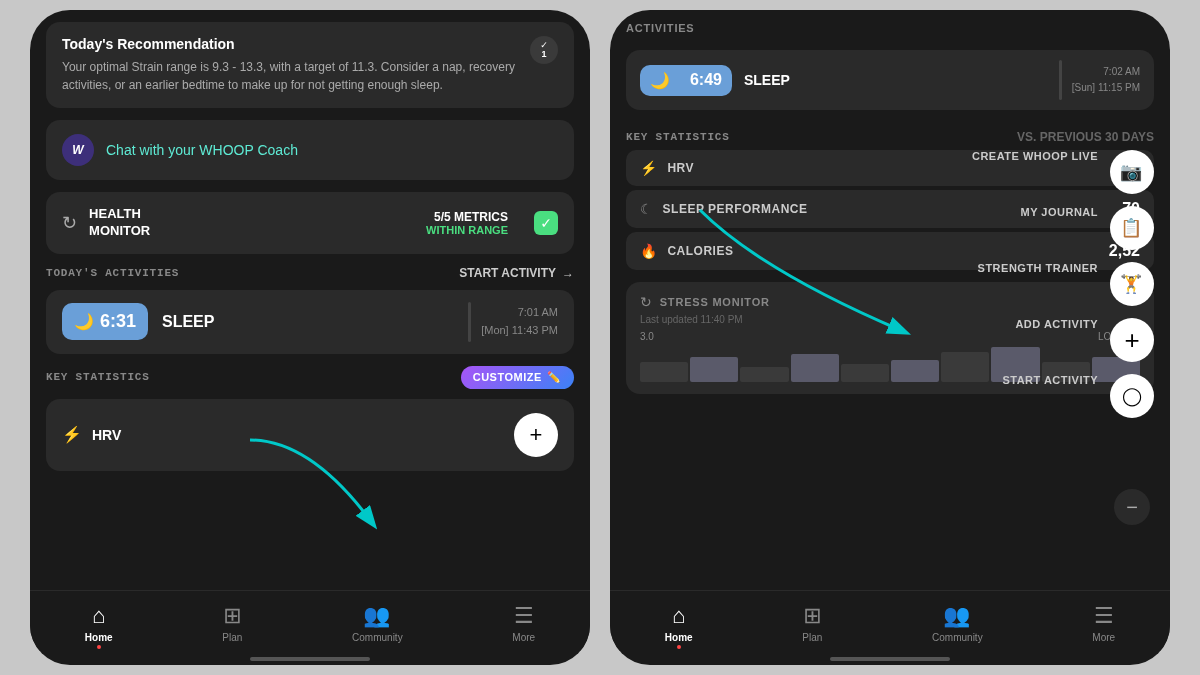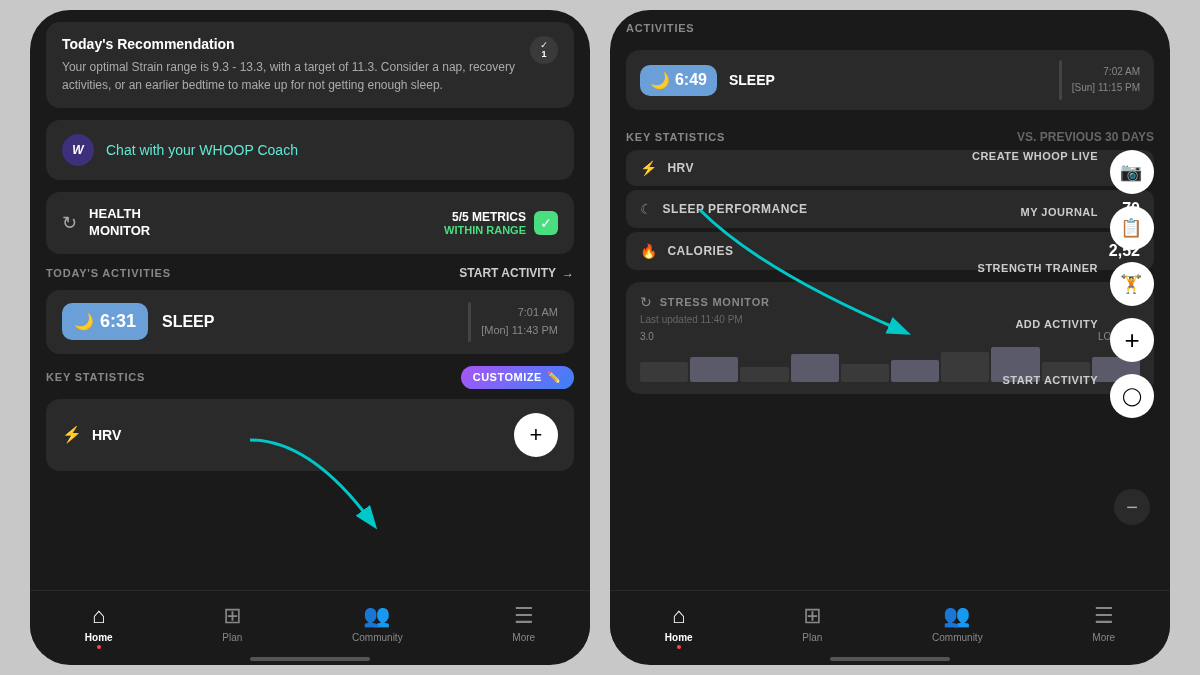--- a/index.html
+++ b/index.html
@@ -132,21 +132,21 @@
     }
     .health-label {
       color: #ffffff;
       font-size: 13px;
       font-weight: 600;
       line-height: 1.3;
     }
     .health-right {
       display: flex;
       align-items: center;
-      gap: 8px;
+      gap: 26px;
     }
     .health-metrics {
       text-align: right;
     }
     .health-metrics-top {
       color: #ffffff;
       font-size: 12px;
       font-weight: 700;
     }
     .health-metrics-bottom {
@@ -171,20 +171,21 @@
       display: flex;
       justify-content: space-between;
       align-items: center;
       margin-bottom: 10px;
     }
     .section-title {
       color: #888888;
       font-size: 11px;
       font-weight: 700;
       letter-spacing: 0.8px;
+      font-family: Liberation Mono, monospace;
     }
     .start-activity-btn {
       color: #cccccc;
       font-size: 12px;
       font-weight: 600;
       display: flex;
       align-items: center;
       gap: 6px;
     }
 
@@ -372,20 +373,21 @@
       display: flex;
       align-items: center;
       gap: 5px;
       margin-right: 12px;
       min-width: 72px;
     }
     .sleep-time-right {
       color: #ffffff;
       font-size: 16px;
       font-weight: 700;
+      margin-left: 15px;
     }
     .sleep-label-right {
       color: #ffffff;
       font-size: 14px;
       font-weight: 600;
       flex: 1;
     }
     .sleep-info-right {
       text-align: right;
       color: #888888;

